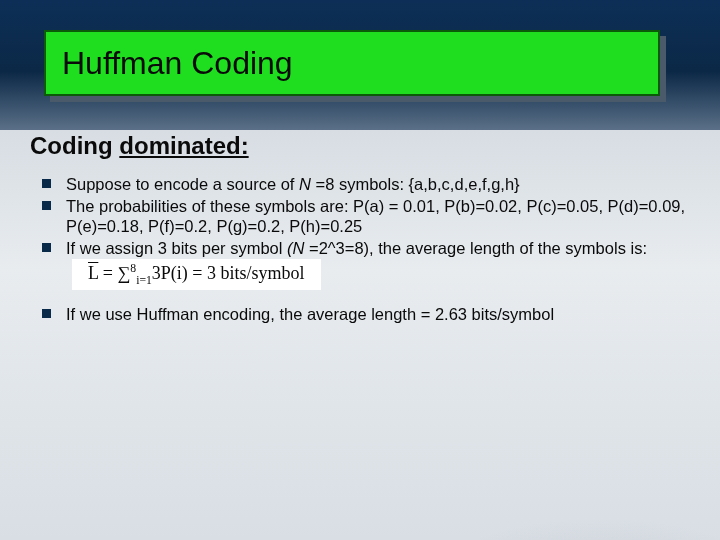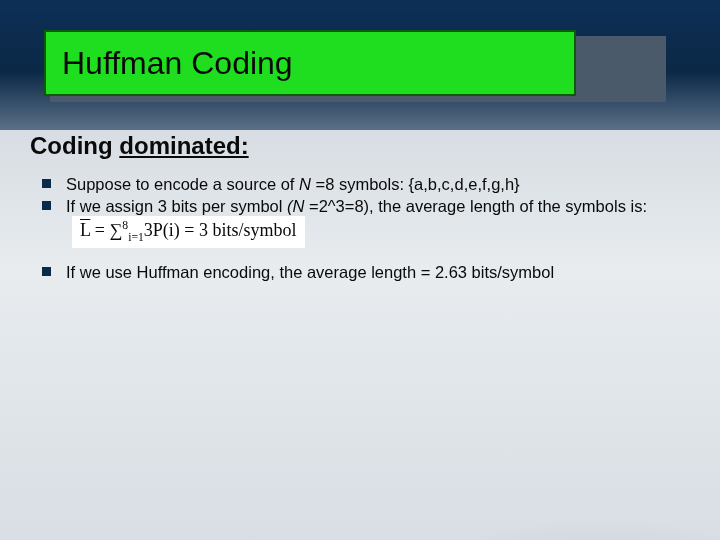--- a/index.html
+++ b/index.html
@@ -17,21 +17,21 @@
   }
   .title-shadow {
     position: absolute;
     top: 36px; left: 50px;
     width: 616px; height: 66px;
     background: #4a5a6b;
   }
   .title-bar {
     position: absolute;
     top: 30px; left: 44px;
-    width: 532px; height: 66px;
+    width: 616px; height: 66px;
     background: #1fde1f;
     border: 2px solid #0a5a0a;
     display: flex;
     align-items: center;
     padding-left: 16px;
   }
   .title-bar h1 {
     font-size: 32px;
     font-weight: normal;
     color: #0a0a0a;
@@ -64,21 +64,21 @@
     position: absolute;
     left: 0; top: 5px;
     width: 9px; height: 9px;
     background: #0a2a4a;
   }
   .italic { font-style: italic; }
   .formula-box {
     display: inline-block;
     vertical-align: middle;
     background: #ffffff;
-    padding: 3px 8px;
+    padding: 3px 16px;
     font-family: "Times New Roman", serif;
     font-size: 18px;
     margin-left: 6px;
   }
   .formula-box .bar { text-decoration: overline; }
   .sub { font-size: 0.65em; vertical-align: sub; }
   .sup { font-size: 0.65em; vertical-align: super; }
   .gap { height: 12px; }
   .indent {
     padding-left: 56px;
@@ -105,20 +105,23 @@
 <div class="content">
   <div class="subheading">
     <span>Coding </span><span class="under">dominated:</span>
   </div>
 
   <ul class="bullets">
     <li>
       <span>Suppose to encode a source of </span><span class="italic">N</span><span> =8 symbols:    {a,b,c,d,e,f,g,h}</span>
     </li>
     <li>
+      <span>The probabilities of these symbols are: P(a) = 0.01, P(b)=0.02, P(c)=0.05, P(d)=0.09, P(e)=0.18, P(f)=0.2, P(g)=0.2, P(h)=0.25</span>
+    </li>
+    <li>
       <span>If we assign 3 bits per symbol </span><span class="italic">(N</span><span> =2^3=8), the average length of the symbols is:</span>
       <span class="formula-box">
         <span class="bar">L</span><span> = ∑</span><span class="sup">8</span><span class="sub">i=1</span><span>3P(i) = 3</span><span> bits/symbol</span>
       </span>
     </li>
   </ul>
 
   <div class="gap"></div>
 
   <ul class="bullets">

